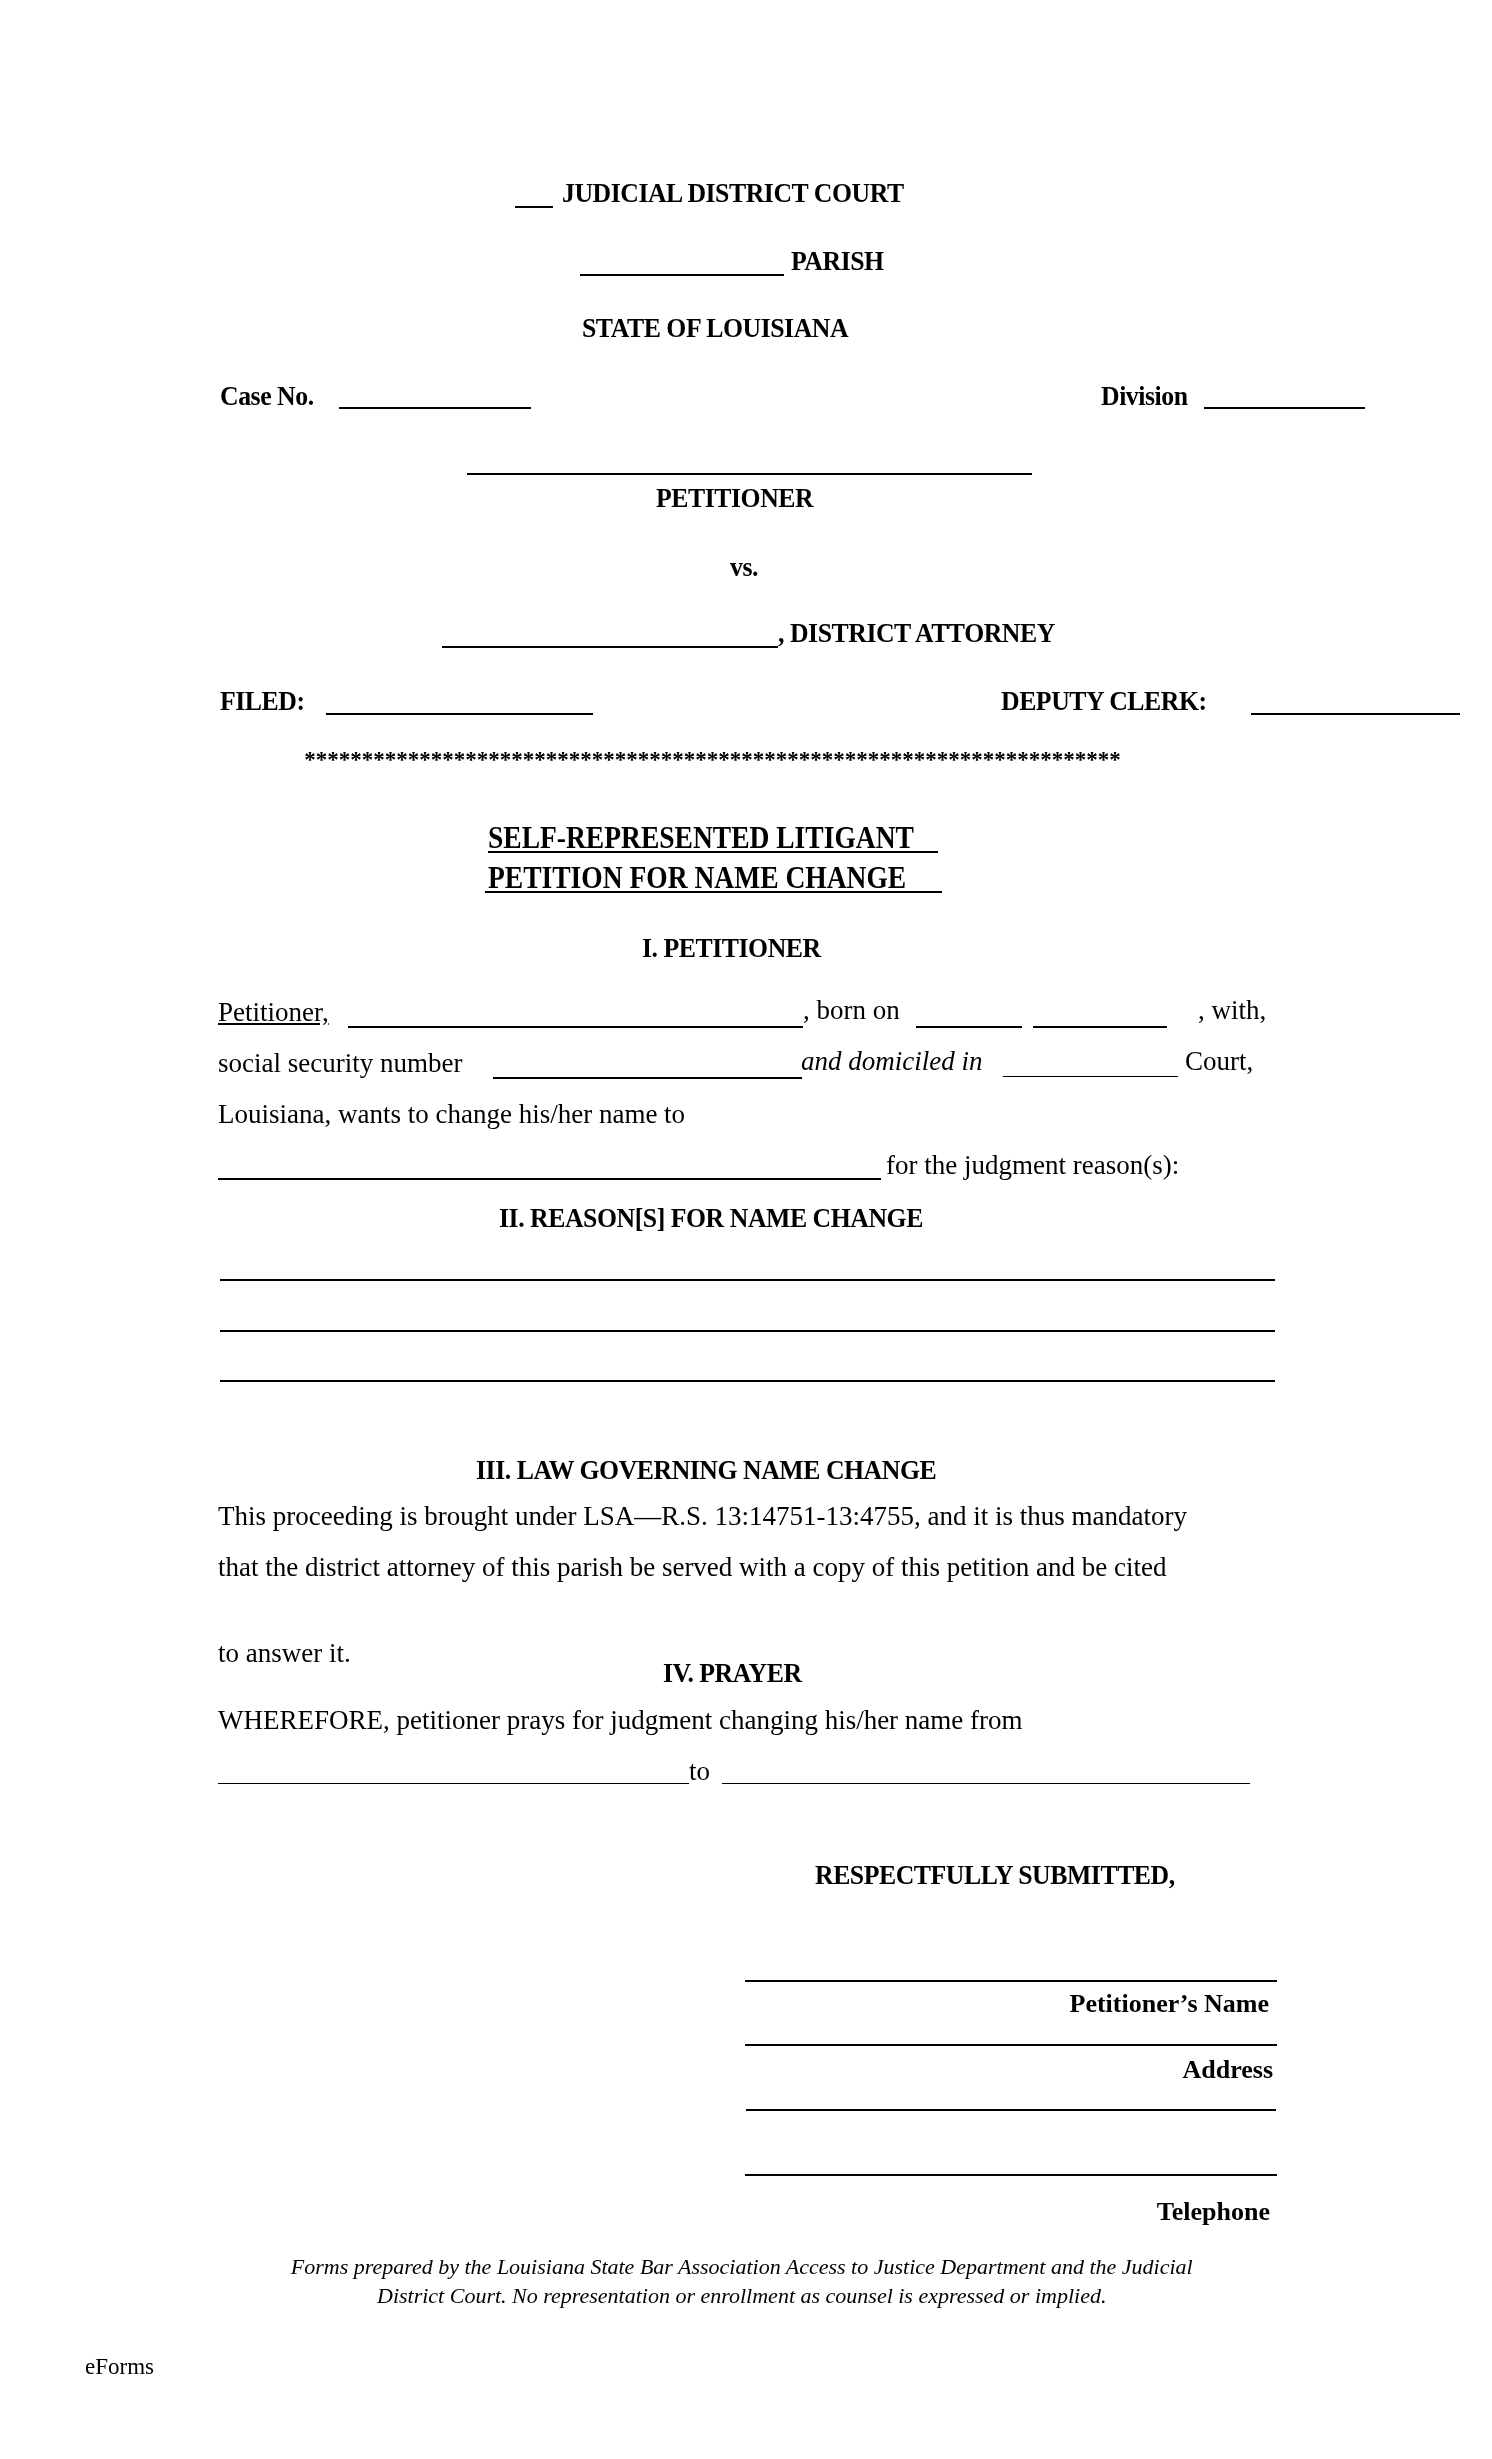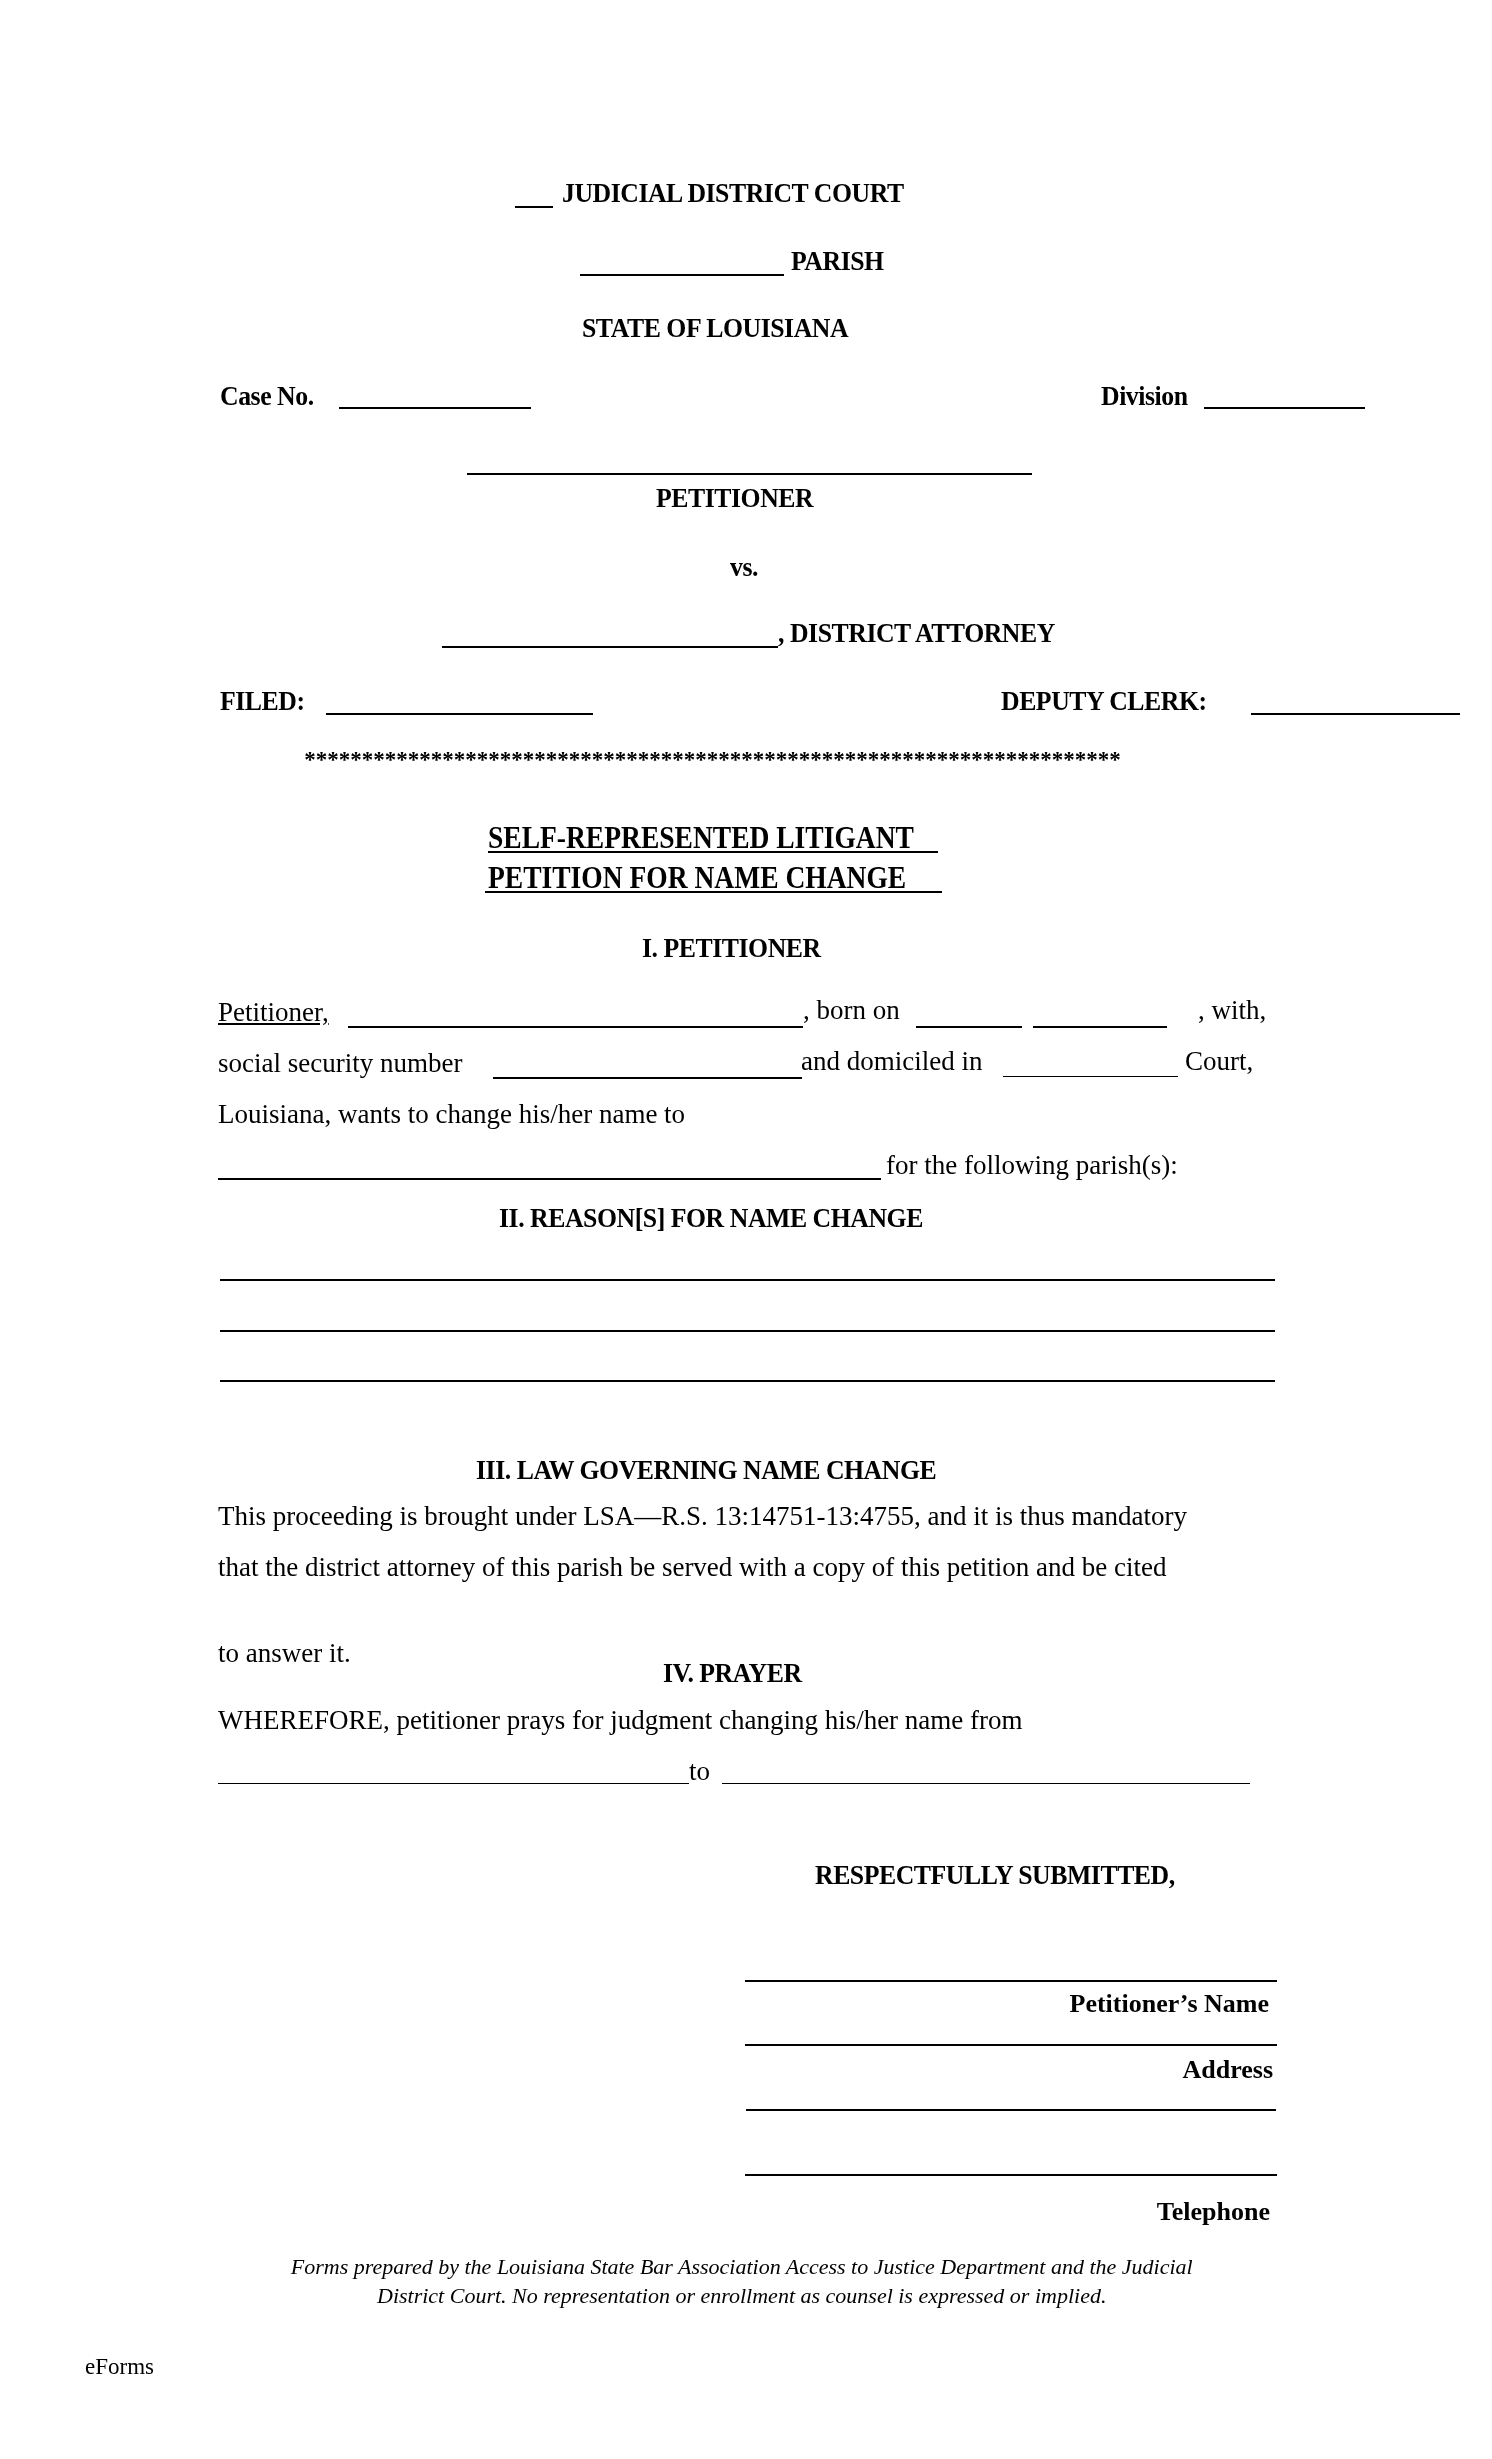--- a/index.html
+++ b/index.html
@@ -58,28 +58,28 @@
 
 <div class="abs body-t" style="left:218px; top:997px;text-decoration:underline;">Petitioner,</div>
 <div class="blank" style="left:348px; top:1026px; width:455px;"></div>
 <div class="abs body-t" style="left:803px; top:995px;">, born on</div>
 <div class="blank" style="left:916px; top:1026px; width:106px;"></div>
 <div class="blank" style="left:1033px; top:1026px; width:134px;"></div>
 <div class="abs body-t" style="left:1198px; top:995px;">, with,</div>
 
 <div class="abs body-t" style="left:218px; top:1048px;">social security number</div>
 <div class="blank" style="left:493px; top:1077px; width:309px;"></div>
-<div class="abs body-t" style="left:801px; top:1046px;">and domiciled in</div>
+<div class="abs body-t" style="left:801px; top:1046px;font-style:italic;">and domiciled in</div>
 <div class="blank thin" style="left:1003px; top:1076px; width:175px;"></div>
 <div class="abs body-t" style="left:1185px; top:1046px;">Court,</div>
 
 <div class="abs body-t" style="left:218px; top:1099px;">Louisiana, wants to change his/her name to</div>
 
 <div class="blank" style="left:218px; top:1178px; width:663px;"></div>
-<div class="abs body-t" style="left:886px; top:1150px;">for the following parish(s):</div>
+<div class="abs body-t" style="left:886px; top:1150px;">for the judgment reason(s):</div>
 
 <div class="abs hdr" style="left:499px; top:1202px;">II. REASON[S] FOR NAME CHANGE</div>
 <div class="blank" style="left:220px; top:1279px; width:1055px;"></div>
 <div class="blank" style="left:220px; top:1330px; width:1055px;"></div>
 <div class="blank" style="left:220px; top:1380px; width:1055px;"></div>
 
 <div class="abs hdr" style="left:476px; top:1454px;">III. LAW GOVERNING NAME CHANGE</div>
 <div class="abs body-t" style="left:218px; top:1501px;">This proceeding is brought under LSA—R.S. 13:14751-13:4755, and it is thus mandatory</div>
 <div class="abs body-t" style="left:218px; top:1552px;">that the district attorney of this parish be served with a copy of this petition and be cited</div>
 <div class="abs body-t" style="left:218px; top:1602px;margin-top:36px;">to answer it.</div>

